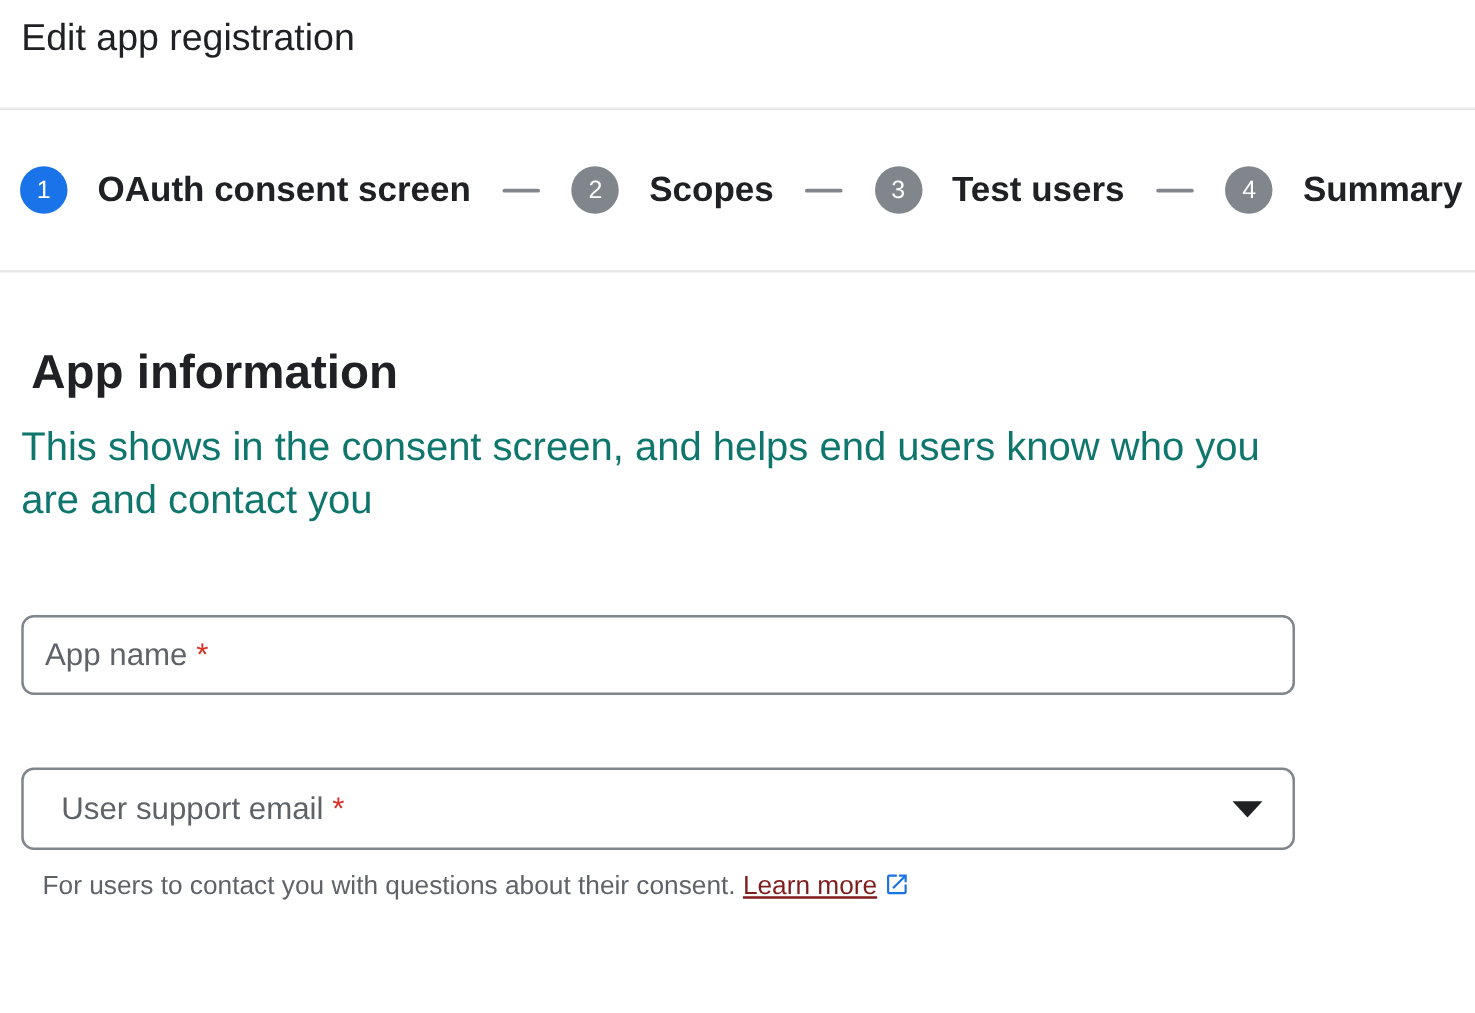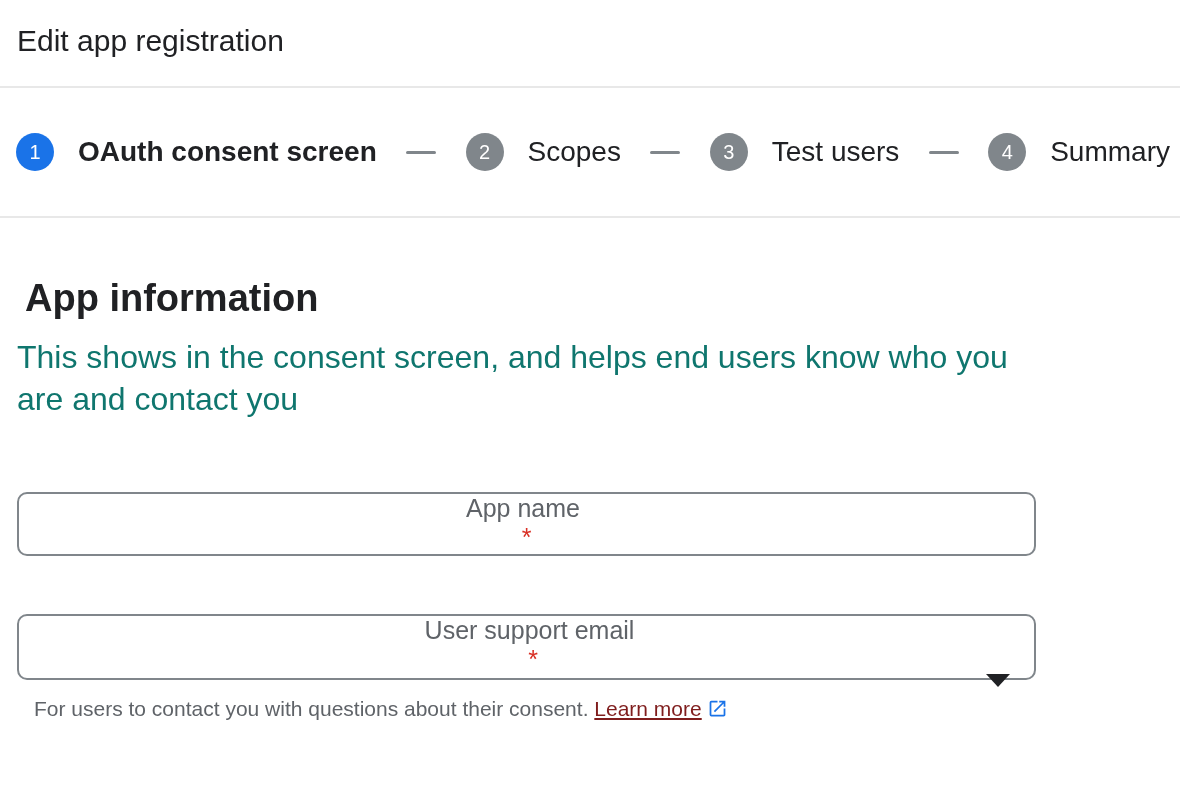--- a/index.html
+++ b/index.html
@@ -9,21 +9,21 @@
     height: 810px;
     background: #ffffff;
     color: #202124;
     font-family: "Liberation Sans", "DejaVu Sans", sans-serif;
     overflow: hidden;
   }
 
   
   .page-header {
     height: 88px;
-    padding: 22px 16px 0 17px;
+    padding: 12px 16px 0 17px;
     border-bottom: 2px solid #e8e8e8;
   }
   .page-title {
     font-size: 30px;
     line-height: 38px;
     font-weight: 400;
     color: #202124;
   }
 
   
@@ -49,21 +49,21 @@
     background: #80868b;
     color: #ffffff;
     font-size: 20px;
     font-weight: 500;
     display: flex;
     align-items: center;
     justify-content: center;
     flex: none;
   }
   .step.active .step-circle { background: #1a73e8; }
-  .step-label { font-size: 28px; color: #202124; font-weight: 400; }
+  .step-label { font-size: 28px; color: #202124; font-weight: 700; }
   .step.active .step-label { font-weight: 700; }
   .step-connector {
     width: 30px;
     height: 3px;
     background: #80868b;
     border-radius: 2px;
     flex: none;
   }
 
   
@@ -86,21 +86,20 @@
   .field {
     margin-top: 72px;
     height: 64px;
     border: 2px solid #80868b;
     border-radius: 10px;
     display: flex;
     align-items: center;
     padding: 0 24px 0 17px;
     cursor: text;
     background: #ffffff;
-    flex-direction: column;
   }
   .field.select { cursor: pointer; margin-top: 58px; height: 66px; padding-left: 30px; }
   .field-label { font-size: 25px; color: #5f6368; }
   .required-marker { font-size: 25px; color: #d93025; margin-left: 7px; }
   .dropdown-caret {
     margin-left: auto;
     width: 0; height: 0;
     border-left: 12px solid transparent;
     border-right: 12px solid transparent;
     border-top: 13px solid #202124;

